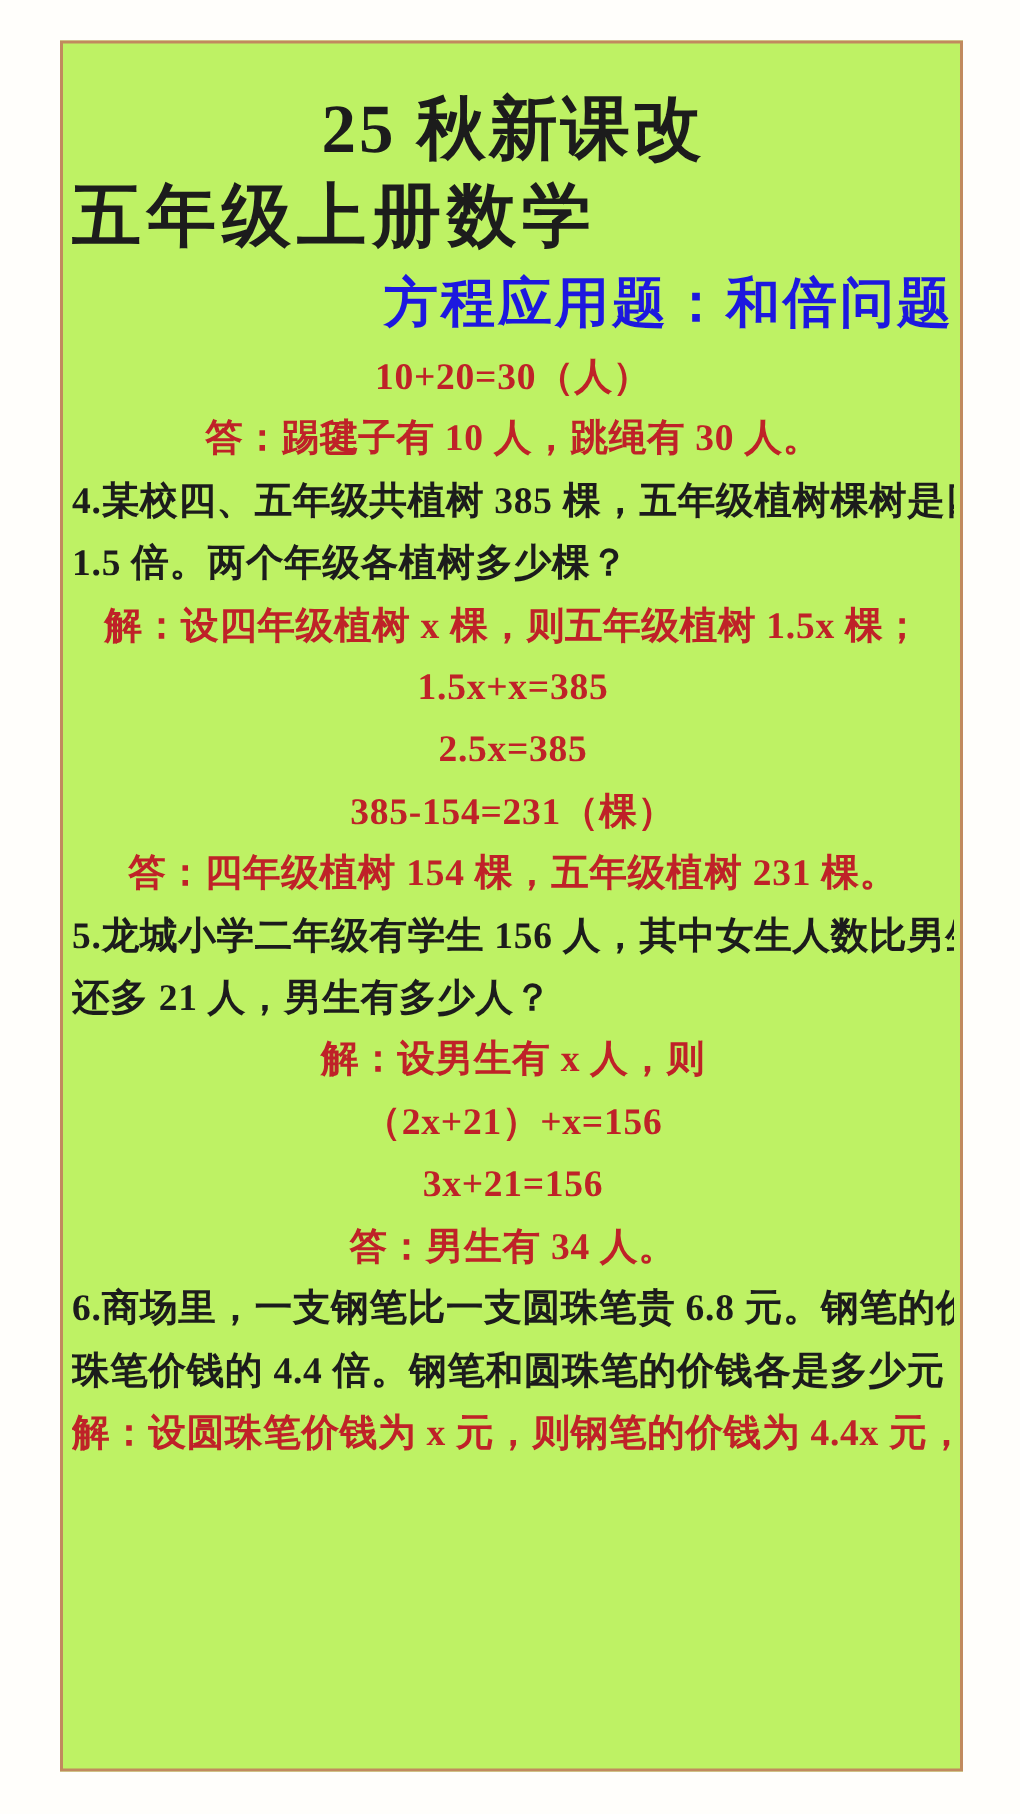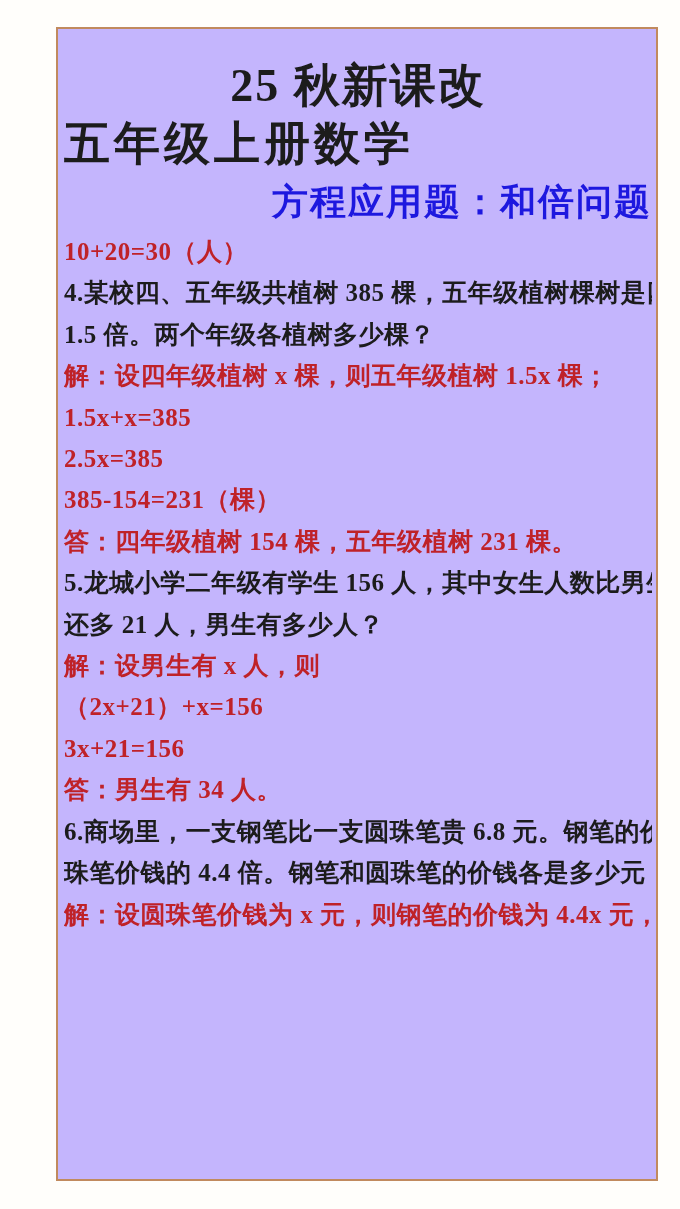--- a/index.html
+++ b/index.html
@@ -9,27 +9,27 @@
   body {
     width: 680px;
     height: 1209px;
     background: #fffefb;
     position: relative;
     font-family: "Liberation Serif", "DejaVu Serif", serif;
     overflow: hidden;
   }
   .frame {
     position: absolute;
-    left: 56px;
+    left: 40px;
     top: 27px;
     width: 602px;
     height: 1154px;
     box-sizing: border-box;
     border: 2px solid var(--frame-border, #c18a5e);
-    background: #c4b5fd;
+    background: #bef264;
     padding: 30px 4px 0 6px;
   }
   .title-1 {
     text-align: center;
     font-size: 46px;
     line-height: 54px;
     font-weight: 700;
     color: var(--text-black, #1c1c1c);
     letter-spacing: 2px;
     white-space: nowrap;
@@ -57,31 +57,32 @@
   }
   .line {
     font-size: 25px;
     line-height: 41.4px;
     font-weight: 700;
     white-space: nowrap;
     overflow: hidden;
     letter-spacing: 0.5px;
   }
   .line.black { color: var(--text-black, #1c1c1c); }
-  .line.red   { color: var(--text-red, #bf2228); }
+  .line.red   { color: var(--text-red, #bf2228); text-align: center; }
 </style>
 </head>
 <body>
 
 <div class="frame">
   <div class="title-1">25 秋新课改</div>
   <div class="title-2">五年级上册数学</div>
   <div class="subtitle">方程应用题：和倍问题</div>
   <div class="lines">
       <div class="line red">10+20=30（人）</div>
+      <div class="line red">答：踢毽子有 10 人，跳绳有 30 人。</div>
       <div class="line black">4.某校四、五年级共植树 385 棵，五年级植树棵树是四年级的</div>
       <div class="line black">1.5 倍。两个年级各植树多少棵？</div>
       <div class="line red">解：设四年级植树 x 棵，则五年级植树 1.5x 棵；</div>
       <div class="line red">1.5x+x=385</div>
       <div class="line red">2.5x=385</div>
       <div class="line red">385-154=231（棵）</div>
       <div class="line red">答：四年级植树 154 棵，五年级植树 231 棵。</div>
       <div class="line black">5.龙城小学二年级有学生 156 人，其中女生人数比男生的 2 倍</div>
       <div class="line black">还多 21 人，男生有多少人？</div>
       <div class="line red">解：设男生有 x 人，则</div>

